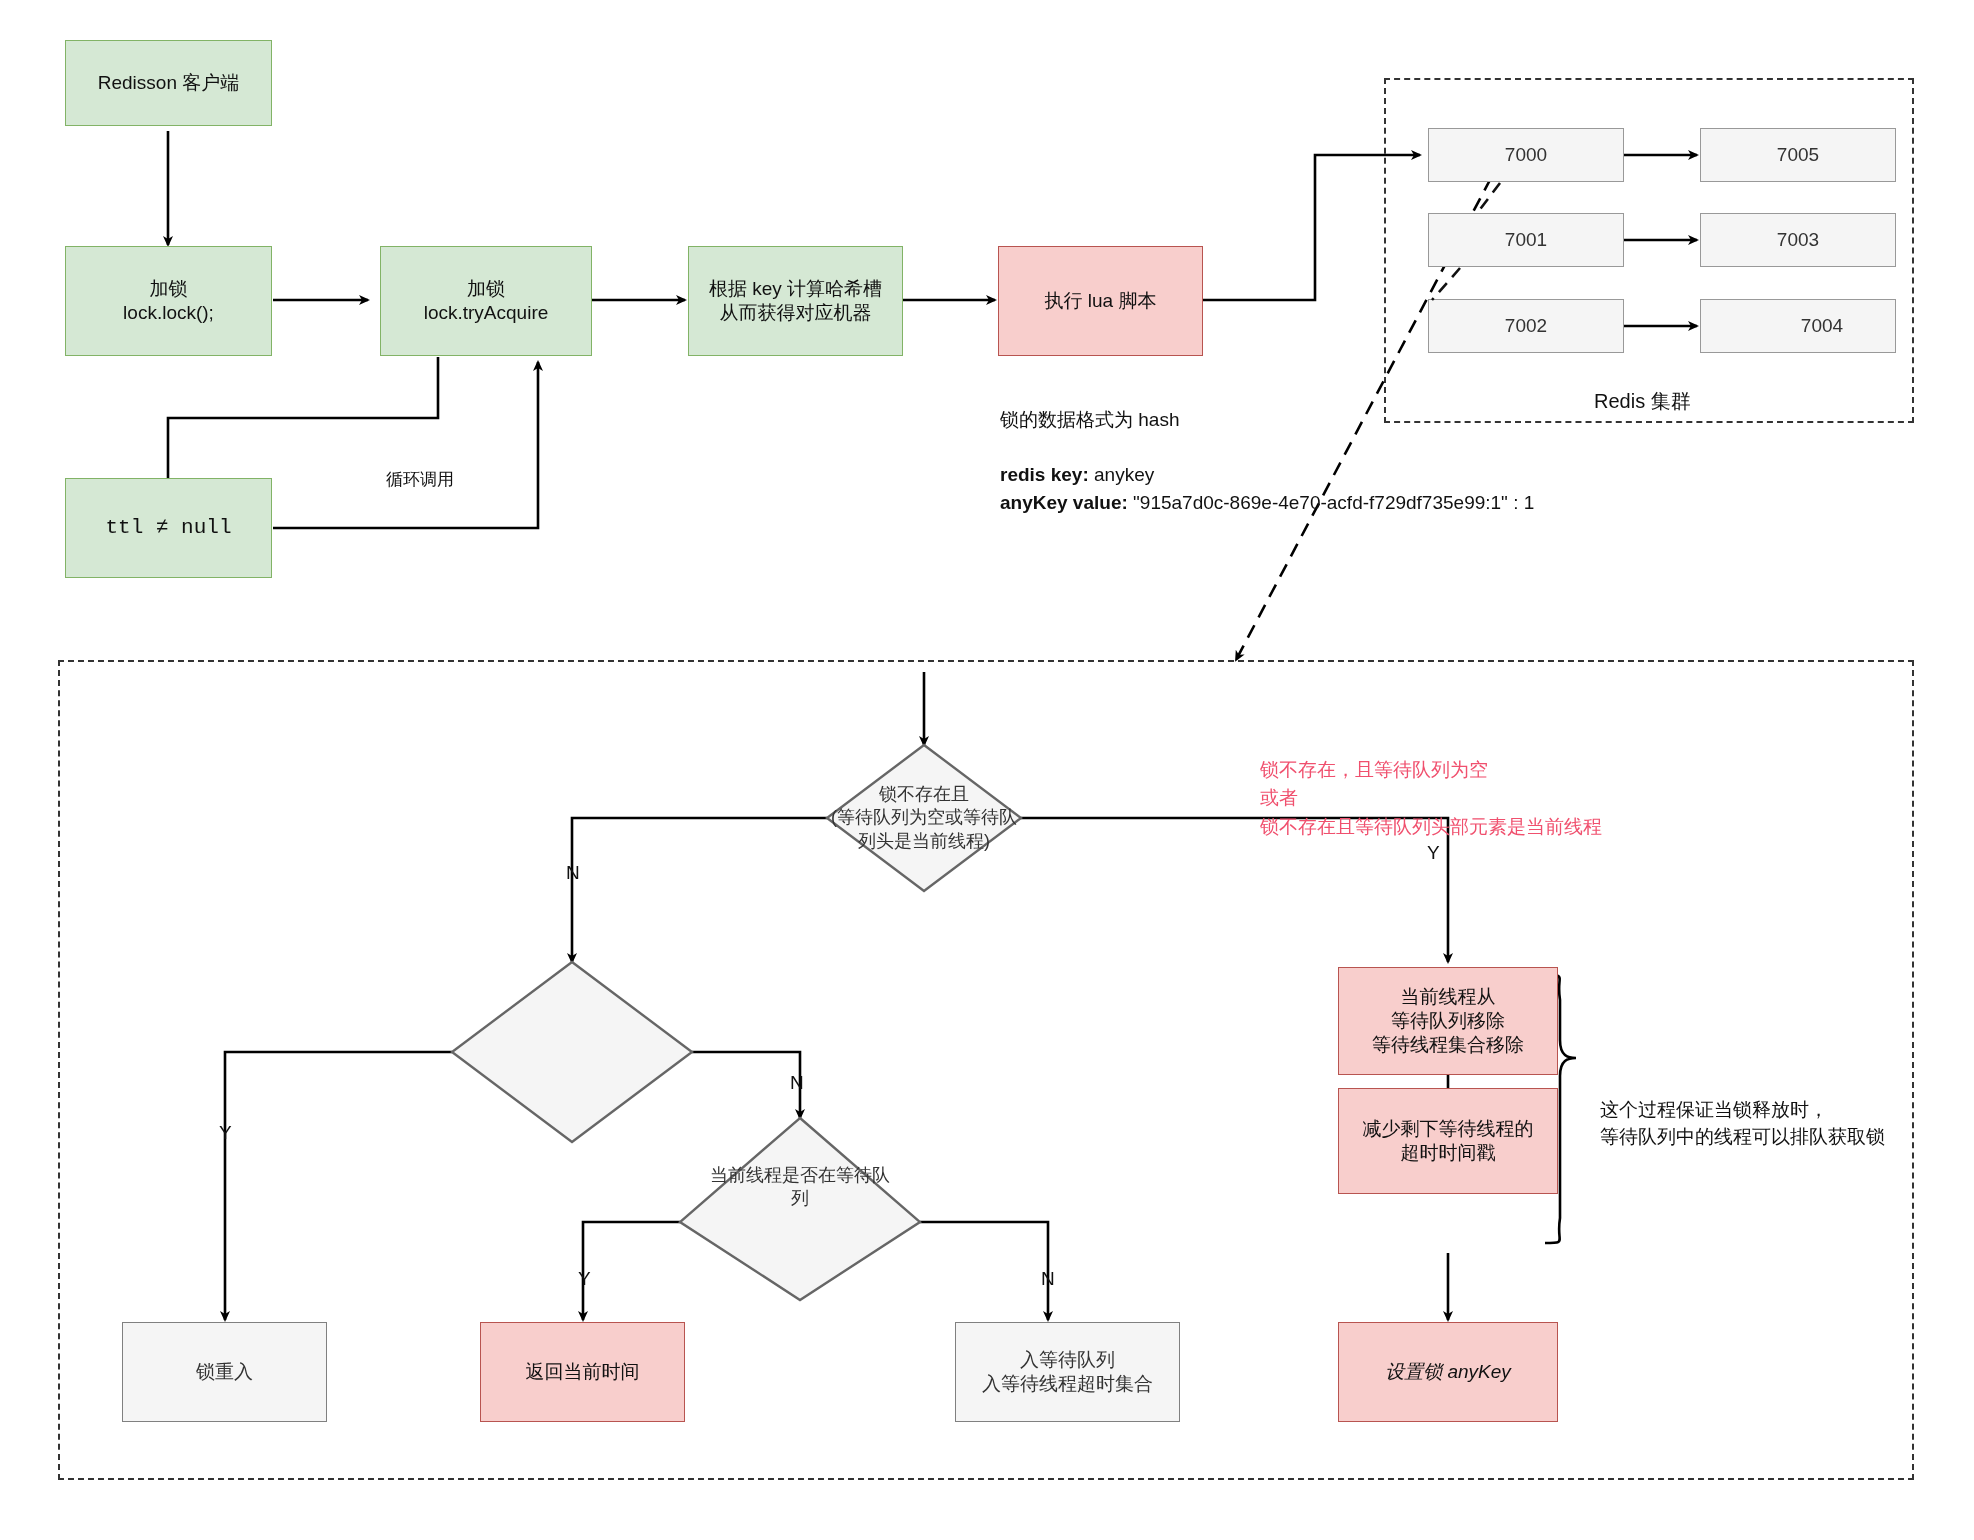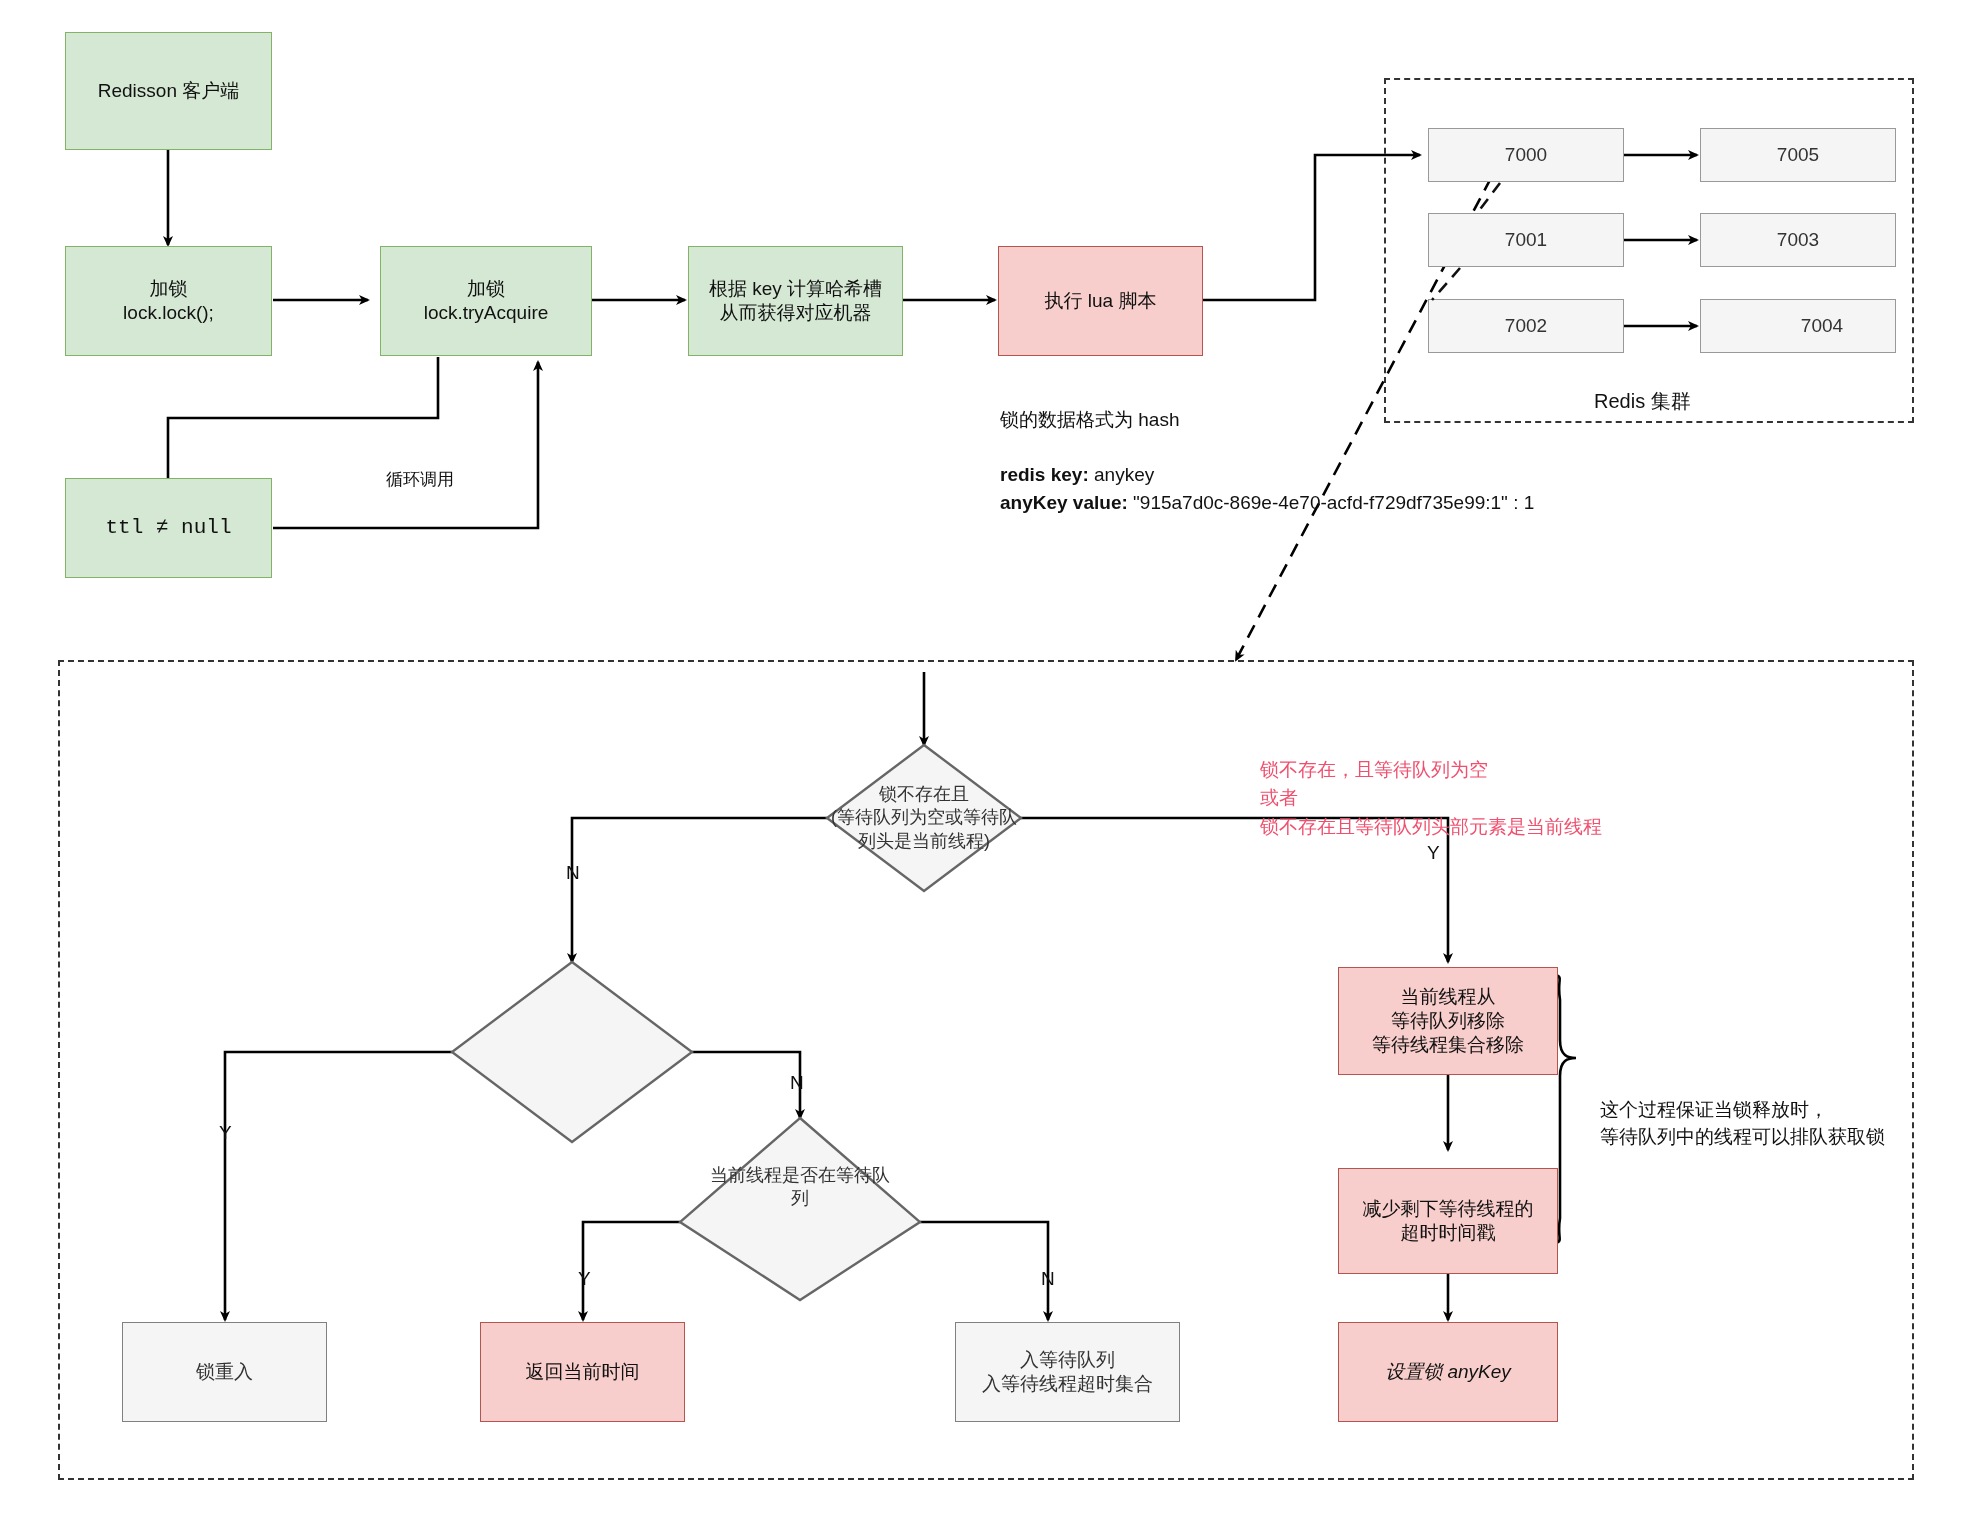--- a/index.html
+++ b/index.html
@@ -192,21 +192,21 @@
                C1556,1243 1568,1243 1545,1243"></path>
     </g>
 
     <g stroke="#666666" stroke-width="2.4" fill="#f5f5f5">
       <polygon points="924,745 1021,818 924,891 827,818"></polygon>
       <polygon points="572,962 692,1052 572,1142 452,1052"></polygon>
       <polygon points="800,1118 920,1222 800,1300 680,1222"></polygon>
     </g>
   </svg>
 
-  <div class="node green" style="left:65px; top:32px; width:207px; height:118px;">
+  <div class="node green" style="left:65px; top:40px; width:207px; height:86px;">
     <span>Redisson 客户端</span>
   </div>
 
   <div class="node green" style="left:65px; top:246px; width:207px; height:110px;">
     <span>加锁
 lock.lock();</span>
   </div>
 
   <div class="node green" style="left:380px; top:246px; width:212px; height:110px;">
     <span>加锁
@@ -320,21 +320,21 @@
     <span>入等待队列
 入等待线程超时集合</span>
   </div>
 
   <div class="node red" style="left:1338px; top:967px; width:220px; height:108px;">
     <span>当前线程从
 等待队列移除
 等待线程集合移除</span>
   </div>
 
-  <div class="node red" style="left:1338px; top:1168px; width:220px; height:106px;">
+  <div class="node red" style="left:1338px; top:1088px; width:220px; height:106px;">
     <span>减少剩下等待线程的
 超时时间戳</span>
   </div>
 
   <div class="node red" style="left:1338px; top:1322px; width:220px; height:100px;">
     <span style="font-style:italic;">设置锁 anyKey</span>
   </div>
 
   <div class="free-text" style="left:1600px; top:1068px;">
     <span>这个过程保证当锁释放时，

